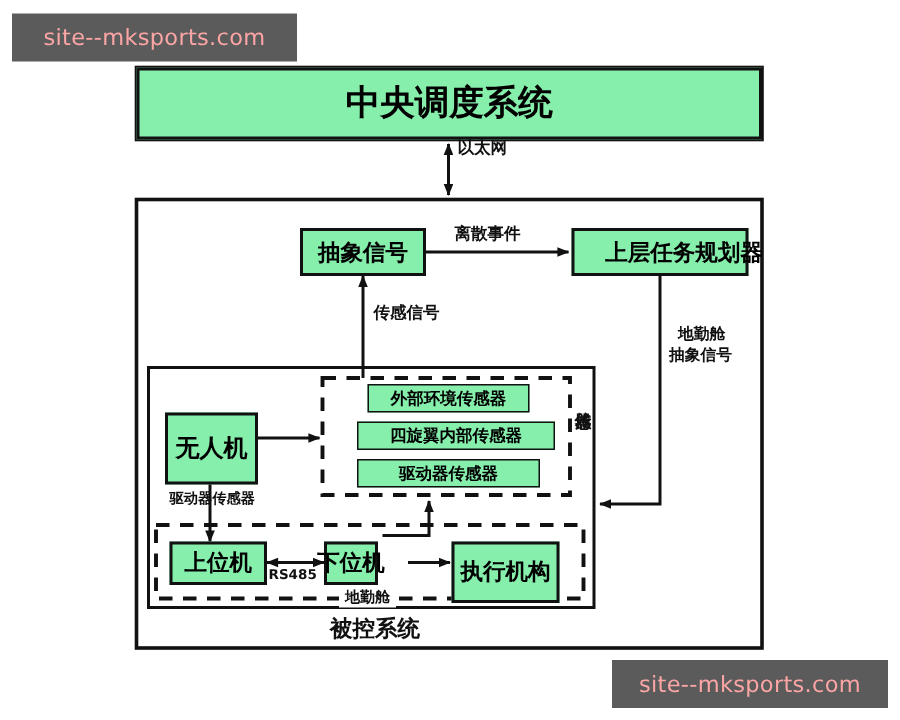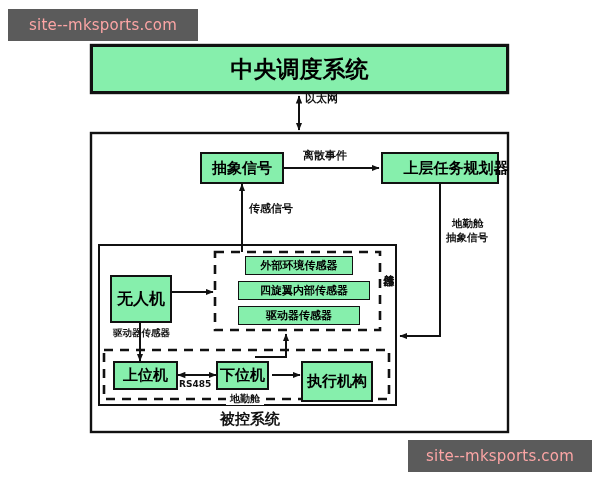--- a/index.html
+++ b/index.html
@@ -133,21 +133,21 @@
 <div class="node" id="n-uav" style="left:110px; top:275px; width:62px; height:48px; font-size:16px;">无人机</div>
 
 <div class="node" id="n-ext-sensor" style="left:245px; top:256px; width:108px; height:19px; font-size:11px; border-width:1.6px;">外部环境传感器</div>
 
 <div class="node" id="n-quad-sensor" style="left:238px; top:281px; width:132px; height:19px; font-size:11px; border-width:1.6px;">四旋翼内部传感器</div>
 
 <div class="node" id="n-act-sensor" style="left:238px; top:306px; width:122px; height:19px; font-size:11px; border-width:1.6px;">驱动器传感器</div>
 
 <div class="node" id="n-host" style="left:113px; top:361px; width:65px; height:29px; font-size:15px;">上位机</div>
 
-<div class="node" id="n-slave" style="left:216px; top:361px; width:53px; height:29px; font-size:15px;">下位机</div>
+<div class="node" id="n-slave" style="left:216px; top:361px; width:36px; height:29px; font-size:15px;">下位机</div>
 
 <div class="node" id="n-actuator" style="left:301px; top:361px; width:72px; height:41px; font-size:15px;">执行机构</div>
 
 <div class="lbl" style="left:305px; top:93px; font-size:11px;">以太网</div>
 
 <div class="lbl" style="left:303px; top:150px; font-size:11px;">离散事件</div>
 
 <div class="lbl" style="left:249px; top:203px; font-size:11px;">传感信号</div>
 
 <div class="lbl" style="left:452px; top:217px; font-size:10.5px;">地勤舱</div>

